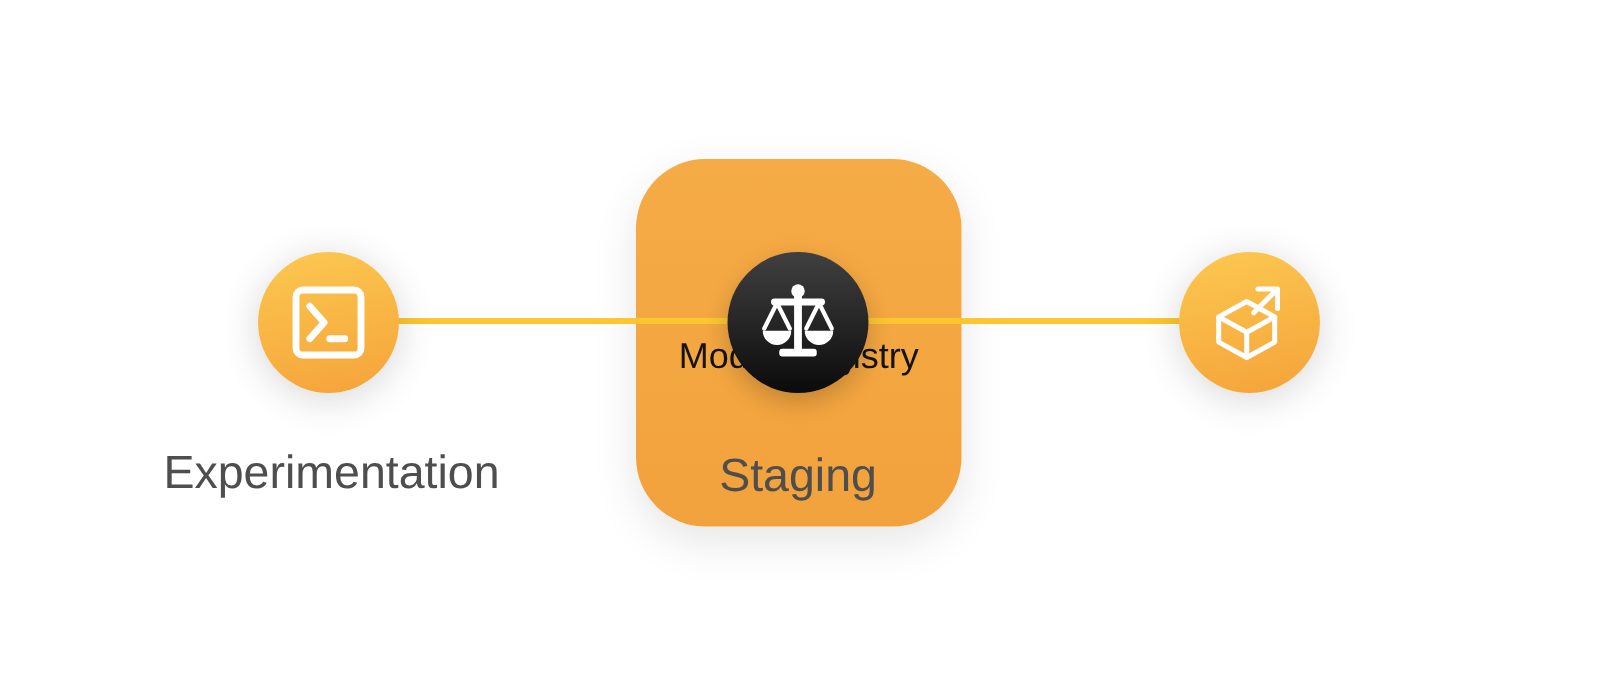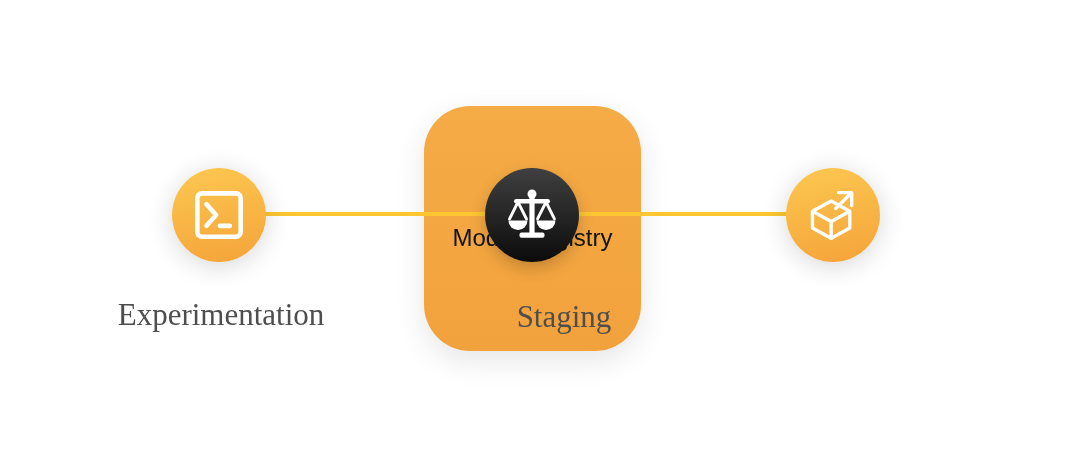--- a/index.html
+++ b/index.html
@@ -86,24 +86,23 @@
   
   .stage-label {
     position: absolute;
     top: 297px;
     transform: translateX(-50%);
     font-size: 31px;
     font-weight: 400;
     color: var(--label-text, #4E4E4E);
     white-space: nowrap;
     z-index: 3;
-    font-family: Liberation Serif, serif;
   }
   .label-experimentation { left: 221px; }
-  .label-staging         { left: 532px; top: 299px; margin-left: 32px; }
+  .label-staging         { left: 532px; top: 299px; }
   .label-production      { left: 847px; }
   svg { display: block; }
 </style>
 </head>
 <body>
 
 <div class="canvas">
 
   <div class="registry-card">
     <div class="registry-title">Model Registry</div>

